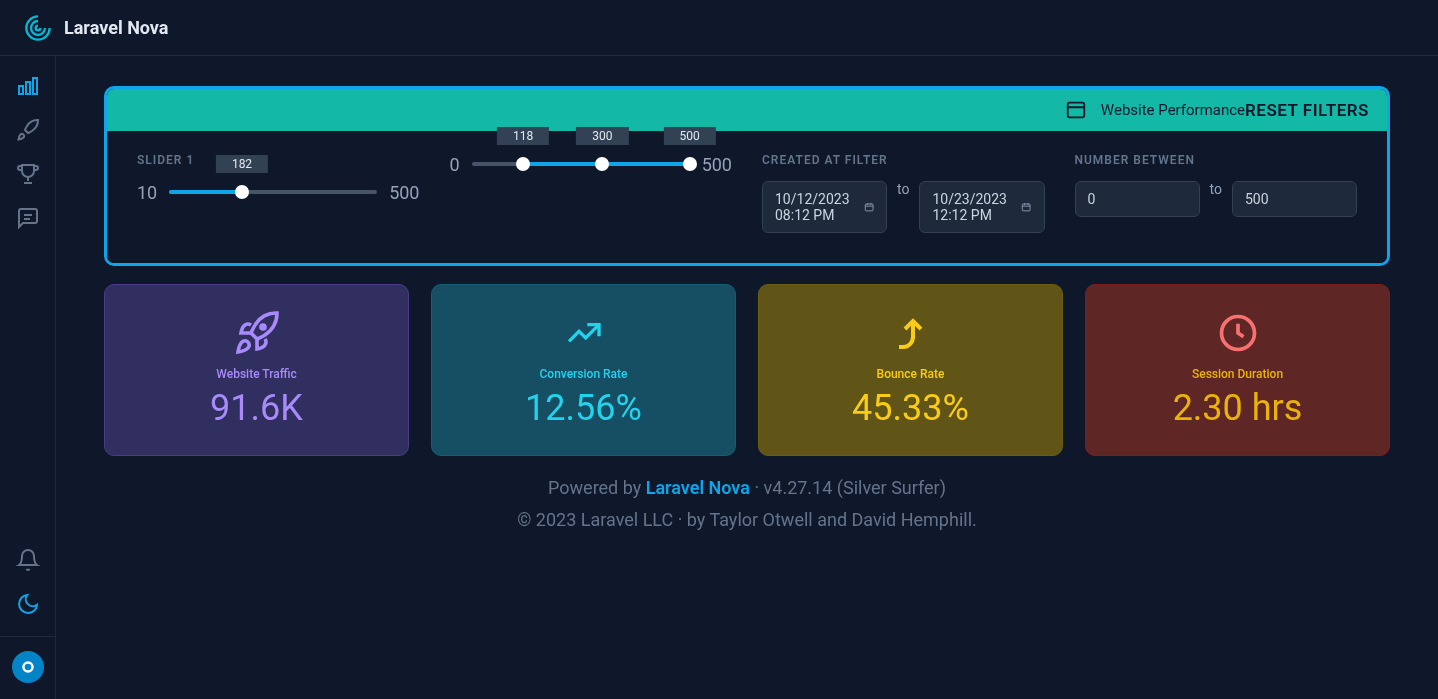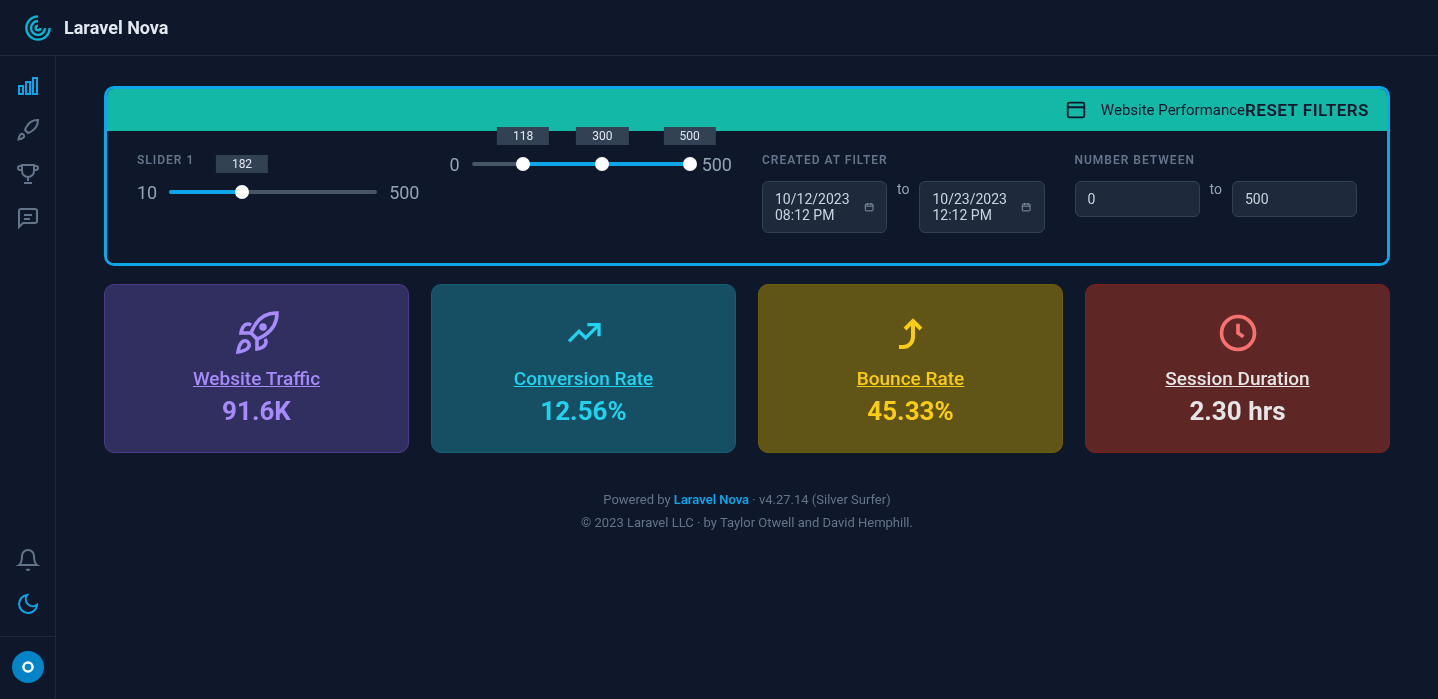--- a/index.html
+++ b/index.html
@@ -163,31 +163,31 @@
   display: grid;
   grid-template-columns: repeat(4, 1fr);
   gap: 22px;
 }
 .metric {
   border-radius: 10px;
   padding: 24px 16px 26px;
   text-align: center;
 }
 .metric-icon { height: 48px; display: flex; align-items: center; justify-content: center; margin-bottom: 10px; }
-.metric-title { font-size: 19px; font-weight: 500; margin-bottom: 6px; text-decoration: underline; }
-.metric-value { font-size: 26px; font-weight: 700; text-align: center; }
+.metric-title { font-size: 12px; font-weight: 500; margin-bottom: 6px; }
+.metric-value { font-size: 36px; font-weight: 400; text-align: center; }
 .m-purple { background: #312e60; border: 1px solid #4c3a8a; }
 .m-purple .metric-title, .m-purple .metric-value { color: #a78bfa; }
 .m-cyan { background: #164e63; border: 1px solid #155e75; }
 .m-cyan .metric-title, .m-cyan .metric-value { color: #22d3ee; }
 .m-yellow { background: #605517; border: 1px solid #6b5f0f; }
 .m-yellow .metric-title, .m-yellow .metric-value { color: #facc15; }
 .m-red { background: #5f2626; border: 1px solid #7f1d1d; }
-.m-red .metric-title, .m-red .metric-value { color: #e5e5e5; }
-.footer { text-align: center; font-size: 13px; color: #64748b; margin-top: 35px; line-height: 1.8; }
+.m-red .metric-title, .m-red .metric-value { color: #eab308; }
+.footer { text-align: center; font-size: 18px; color: #64748b; margin-top: 16px; line-height: 1.8; }
 .footer a { color: #0ea5e9; font-weight: 600; text-decoration: none; }
 </style>
 </head>
 <body>
 
 <div class="topbar">
   <div class="brand">
     <svg width="28" height="28" viewBox="0 0 24 24" fill="none" stroke="#06b6d4" stroke-width="2">
         <path d="M12 2a10 10 0 1 0 10 10"></path>
         <path d="M12 6a6 6 0 1 0 6 6"></path>

